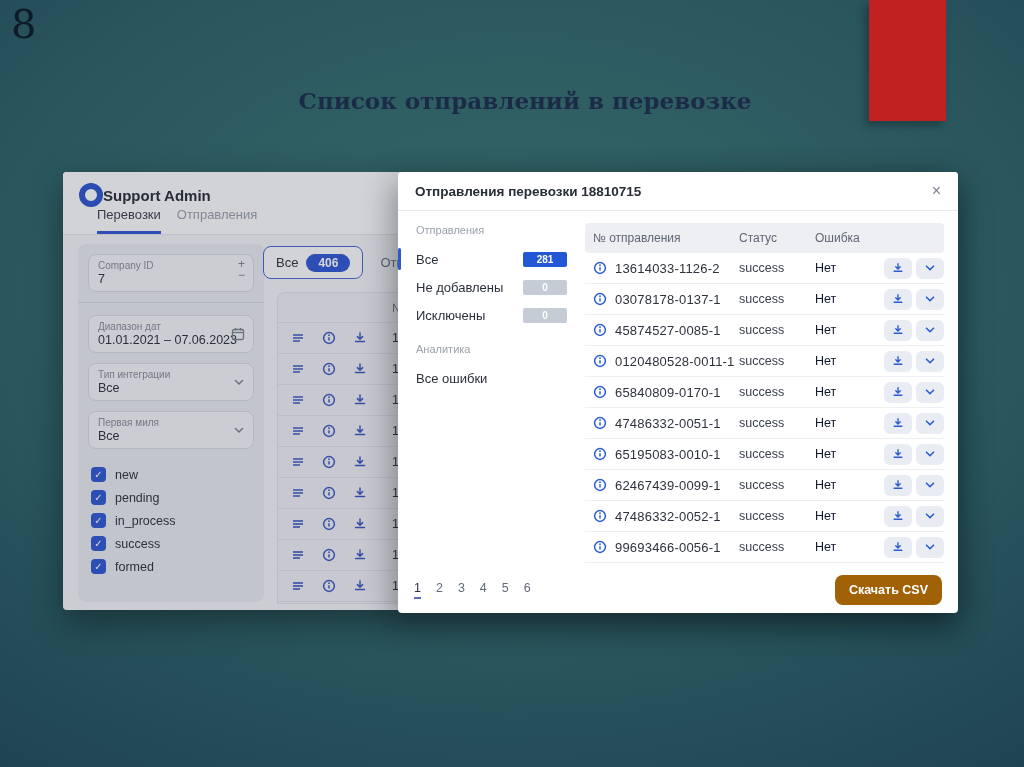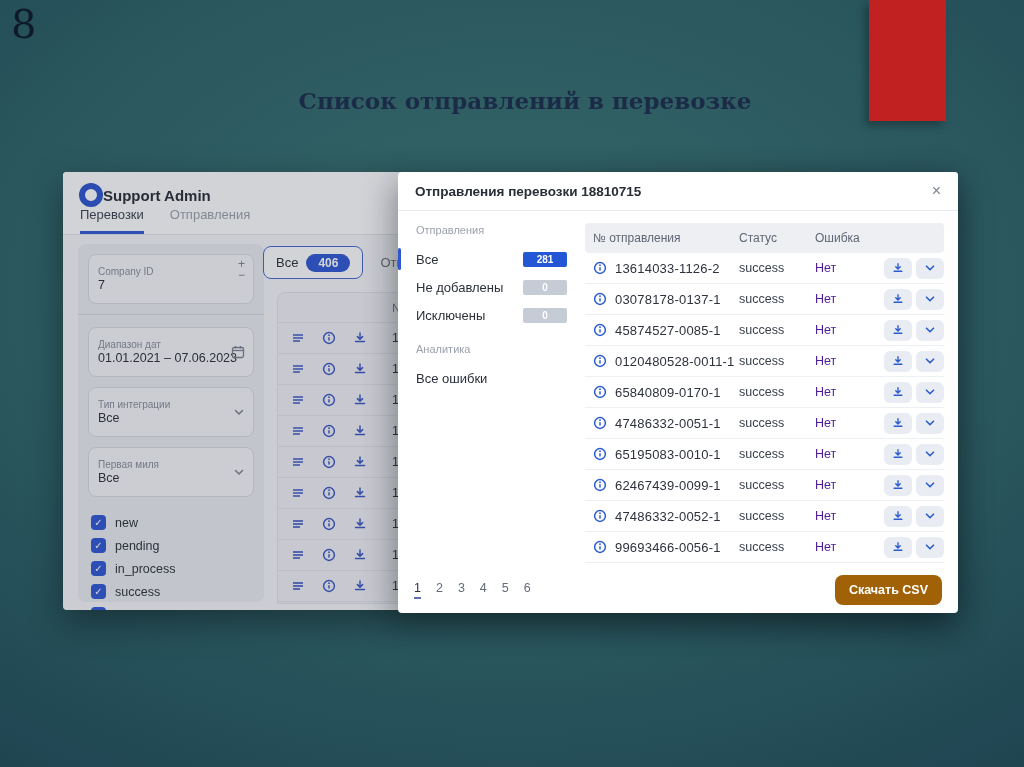--- a/index.html
+++ b/index.html
@@ -18,27 +18,27 @@
     box-shadow:-4px 5px 8px rgba(0,0,0,.28);}
   
   .stage{position:absolute;left:63px;top:172px;width:895px;height:441px;}
   .app{position:absolute;left:0;top:0;width:895px;height:438px;background:#f4f5f8;
     border-radius:4px;box-shadow:0 12px 34px rgba(0,0,0,.38);overflow:hidden;}
   .app-header{position:absolute;top:0;left:0;right:0;height:62px;background:#fdfdfe;
     border-bottom:1px solid #e2e4e9;}
   .brand{position:absolute;left:16px;top:11px;display:flex;align-items:center;}
   .logo{width:12px;height:12px;border:6px solid #2c54cd;border-radius:50%;background:#fff;}
   .brand-name{font-size:15px;font-weight:bold;color:#282d37;}
-  .tabs{position:absolute;left:17px;bottom:0;display:flex;gap:26px;text-align:right;}
+  .tabs{position:absolute;left:34px;bottom:0;display:flex;gap:16px;text-align:right;}
   .tab{font-size:13px;padding-bottom:9px;color:#9aa0ab;}
   .tab.active{color:#3b424e;border-bottom:3px solid #2f57d2;}
   
   .filter-panel{position:absolute;left:15px;top:72px;width:186px;bottom:8px;background:#e9ebf0;
     border-radius:8px;padding:10px;box-sizing:border-box;}
-  .input-card{background:#f4f5f8;border:1px solid #d7dae1;border-radius:8px;padding:11px 9px;
+  .input-card{background:#f4f5f8;border:1px solid #d7dae1;border-radius:8px;padding:5px 9px;
     position:relative;margin-bottom:10px;}
   .input-label{font-size:10px;color:#878d99;margin-bottom:1px;}
   .input-value{font-size:12.5px;color:#2b303a;}
   .stepper{position:absolute;right:8px;top:4px;display:flex;flex-direction:column;line-height:11px;
     color:#7b London;color:#7b8290;font-size:12px;text-align:center;}
   .icon-right{position:absolute;right:8px;top:50%;transform:translateY(-50%);display:flex;}
   .search-row{display:flex;justify-content:flex-end;margin:2px 0 4px;}
   .btn-search{background:#2f57d2;color:#fff;font-size:12.5px;font-weight:bold;border:none;
     border-radius:6px;padding:7px 16px;}
   .panel-divider{border-top:1px solid #d3d7df;margin:10px -10px 12px;}
@@ -89,21 +89,21 @@
   .t-head{height:30px;background:#edeff3;border-radius:4px;display:flex;align-items:center;
     padding-left:8px;box-sizing:border-box;}
   .t-head .h-num{width:146px;font-size:12px;color:#5f County;color:#5f6674;}
   .t-head .h-status{width:76px;font-size:12px;color:#5f6674;}
   .t-head .h-err{flex:1;font-size:12px;color:#5f6674;}
   .t-row{height:31px;display:flex;align-items:center;padding-left:8px;box-sizing:border-box;
     border-bottom:1px solid #edf0f3;}
   .t-row .c-info{width:22px;display:flex;}
   .t-row .c-id{width:124px;font-size:13px;color:#2d323d;letter-spacing:.2px;}
   .t-row .c-status{width:76px;font-size:12.5px;color:#3a414d;}
-  .t-row .c-err{flex:1;font-size:12.5px;color:#4c1d95;}
+  .t-row .c-err{flex:1;font-size:12.5px;color:#0f172a;}
   .actions{display:flex;gap:4px;}
   .mini-btn{width:28px;height:21px;background:#e9edf3;border:none;border-radius:6px;
     display:flex;align-items:center;justify-content:center;}
   .modal-footer{height:46px;min-height:46px;display:flex;align-items:center;
     justify-content:space-between;padding:0 16px;}
   .pagination{display:flex;gap:15px;}
   .page{font-size:12.5px;color:#646b78;padding-bottom:2px;}
   .page.active{color:#2b3340;border-bottom:2px solid #5b6db5;}
   .btn-csv{background:#a16207;color:#fff;font-size:12.5px;font-weight:bold;border:none;
     border-radius:8px;padding:8px 14px;}

